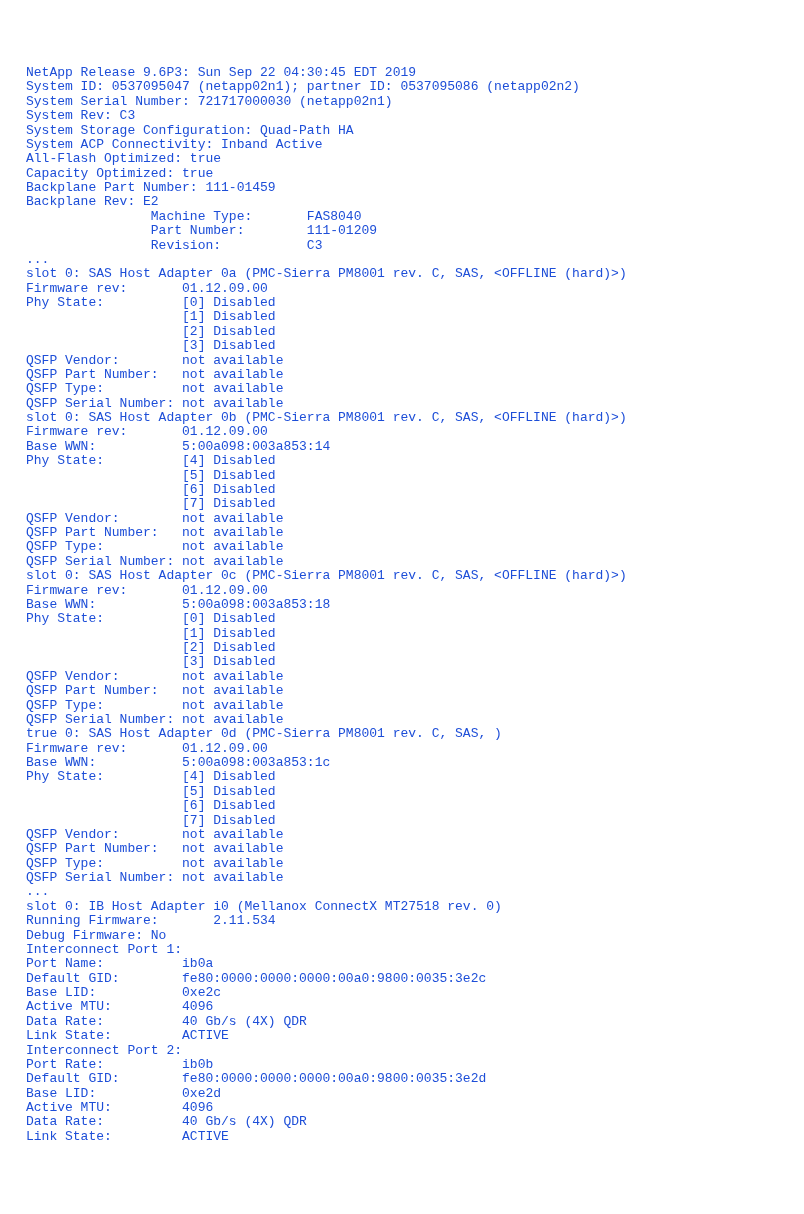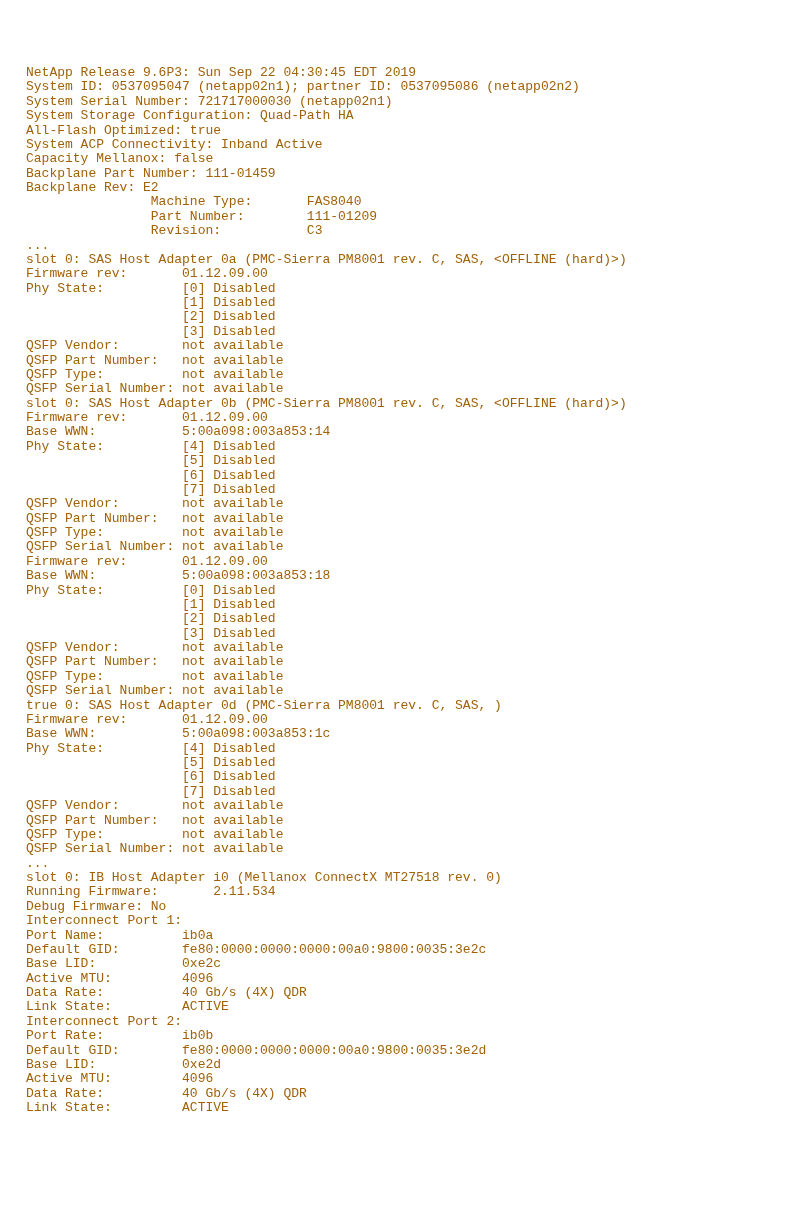--- a/index.html
+++ b/index.html
@@ -14,38 +14,39 @@
     overflow: hidden;
     font-family: "Liberation Mono", "DejaVu Sans Mono", monospace;
   }
   .console {
     position: absolute;
     left: 26px;
     top: 66px;
     font-family: "Liberation Mono", "DejaVu Sans Mono", monospace;
     font-size: 13px;
     line-height: 14.38px;
-    color: #a16207;
+    color: #1d4ed8;
   }
   .console-line {
     white-space: pre;
     height: 14.38px;
   }
 </style>
 </head>
 <body>
 
 <div class="console">
     <div class="console-line">NetApp Release 9.6P3: Sun Sep 22 04:30:45 EDT 2019</div>
     <div class="console-line">System ID: 0537095047 (netapp02n1); partner ID: 0537095086 (netapp02n2)</div>
     <div class="console-line">System Serial Number: 721717000030 (netapp02n1)</div>
+    <div class="console-line">System Rev: C3</div>
     <div class="console-line">System Storage Configuration: Quad-Path HA</div>
+    <div class="console-line">System ACP Connectivity: Inband Active</div>
     <div class="console-line">All-Flash Optimized: true</div>
-    <div class="console-line">System ACP Connectivity: Inband Active</div>
-    <div class="console-line">Capacity Mellanox: false</div>
+    <div class="console-line">Capacity Optimized: true</div>
     <div class="console-line">Backplane Part Number: 111-01459</div>
     <div class="console-line">Backplane Rev: E2</div>
     <div class="console-line">                Machine Type:       FAS8040</div>
     <div class="console-line">                Part Number:        111-01209</div>
     <div class="console-line">                Revision:           C3</div>
     <div class="console-line">...</div>
     <div class="console-line">slot 0: SAS Host Adapter 0a (PMC-Sierra PM8001 rev. C, SAS, &lt;OFFLINE (hard)&gt;)</div>
     <div class="console-line">Firmware rev:       01.12.09.00</div>
     <div class="console-line">Phy State:          [0] Disabled</div>
     <div class="console-line">                    [1] Disabled</div>
@@ -59,20 +60,21 @@
     <div class="console-line">Firmware rev:       01.12.09.00</div>
     <div class="console-line">Base WWN:           5:00a098:003a853:14</div>
     <div class="console-line">Phy State:          [4] Disabled</div>
     <div class="console-line">                    [5] Disabled</div>
     <div class="console-line">                    [6] Disabled</div>
     <div class="console-line">                    [7] Disabled</div>
     <div class="console-line">QSFP Vendor:        not available</div>
     <div class="console-line">QSFP Part Number:   not available</div>
     <div class="console-line">QSFP Type:          not available</div>
     <div class="console-line">QSFP Serial Number: not available</div>
+    <div class="console-line">slot 0: SAS Host Adapter 0c (PMC-Sierra PM8001 rev. C, SAS, &lt;OFFLINE (hard)&gt;)</div>
     <div class="console-line">Firmware rev:       01.12.09.00</div>
     <div class="console-line">Base WWN:           5:00a098:003a853:18</div>
     <div class="console-line">Phy State:          [0] Disabled</div>
     <div class="console-line">                    [1] Disabled</div>
     <div class="console-line">                    [2] Disabled</div>
     <div class="console-line">                    [3] Disabled</div>
     <div class="console-line">QSFP Vendor:        not available</div>
     <div class="console-line">QSFP Part Number:   not available</div>
     <div class="console-line">QSFP Type:          not available</div>
     <div class="console-line">QSFP Serial Number: not available</div>

